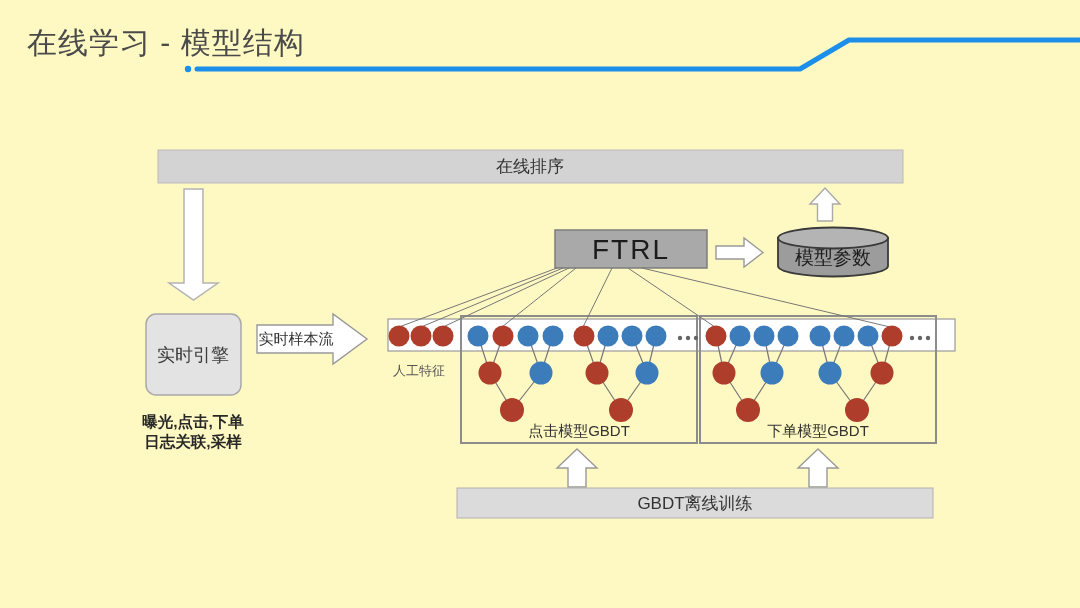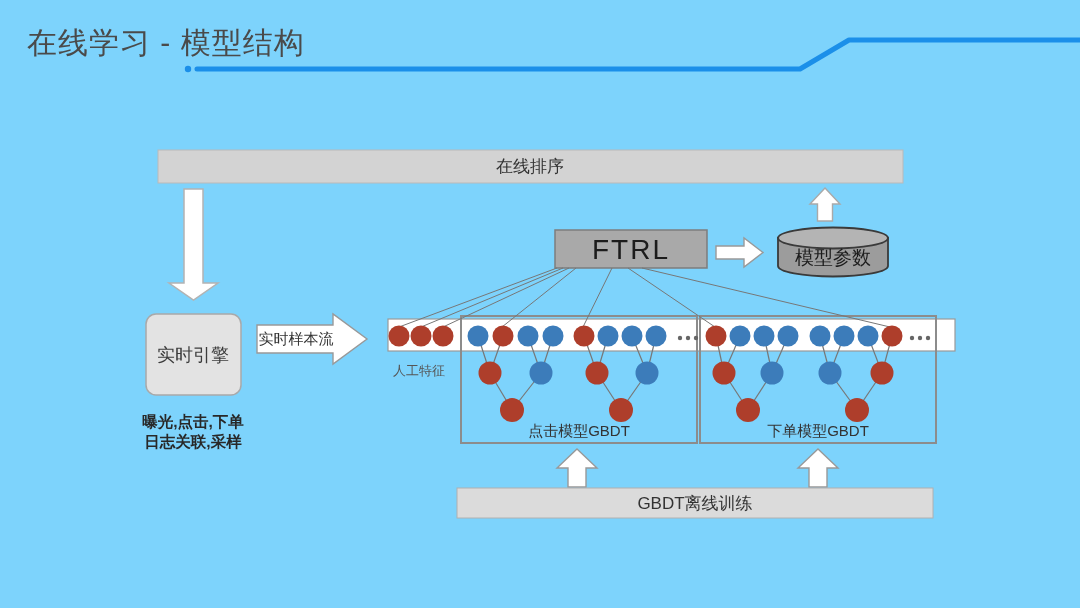--- a/index.html
+++ b/index.html
@@ -1,16 +1,16 @@
 <!DOCTYPE html>
 <html><head>
 <meta charset="utf-8">
 <style>
   html,body{margin:0;padding:0;background:#fff;}
-  .slide{position:relative;width:1080px;height:608px;background:#7dd3fc;overflow:hidden;
+  .slide{position:relative;width:1080px;height:608px;background:#fef9c3;overflow:hidden;
          font-family:"Liberation Sans", sans-serif;}
   svg{display:block;}
   text{font-family:"Liberation Sans", sans-serif;}
   .title-text{font-size:30px;fill:#4a4a4a;letter-spacing:1px;}
   .bar-label{font-size:17px;fill:#333;}
   .box-label{font-size:18px;fill:#3c3c3c;}
   .small-label{font-size:15px;fill:#333;}
   .tiny-label{font-size:13px;fill:#555;}
   .note-label{font-size:15.5px;fill:#282828;font-weight:bold;}
   .ftrl-label{font-size:28px;fill:#1c1c1c;letter-spacing:2px;}

